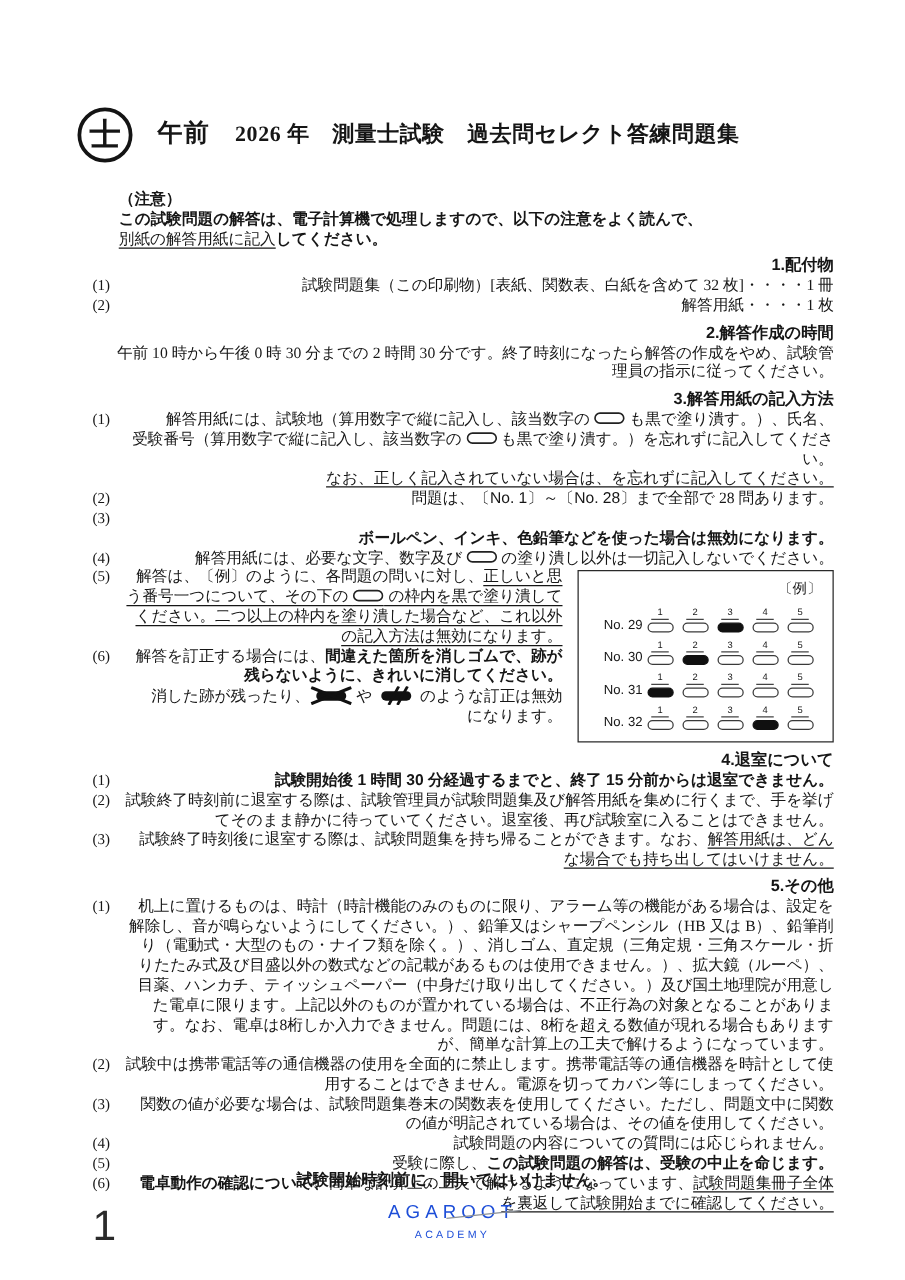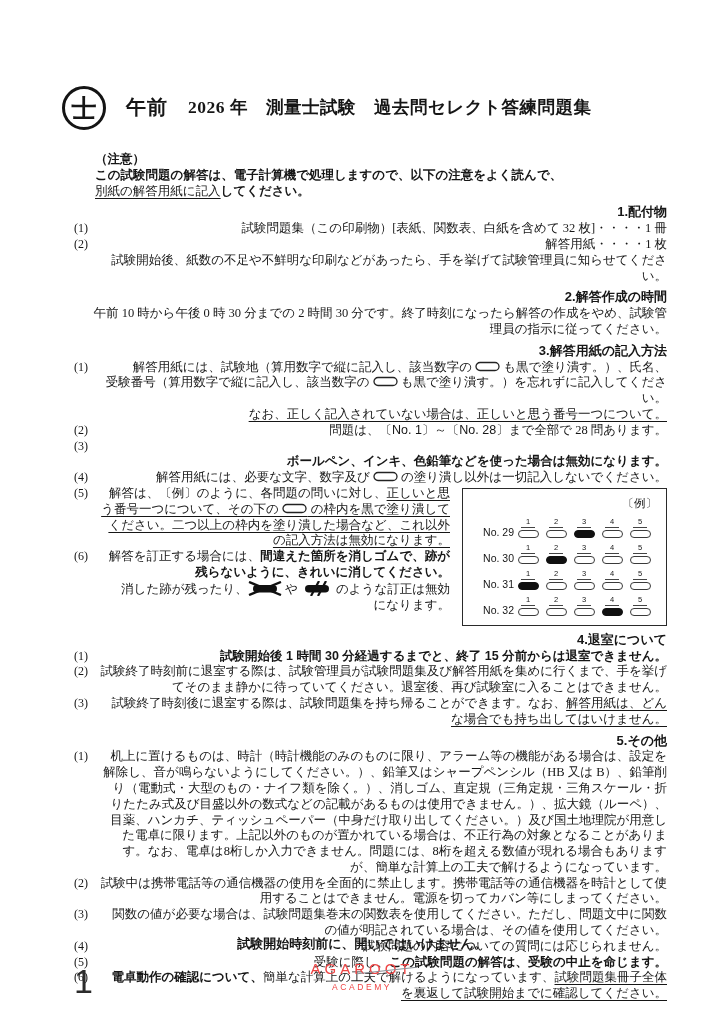--- a/index.html
+++ b/index.html
@@ -48,21 +48,21 @@
   .bubble-col{width:28px;display:flex;flex-direction:column;align-items:center;flex:none;}
   .bubble-num{font-size:7.5px;line-height:8px;border-bottom:1px solid #444;padding:0 5px 1px;}
   .bubble{width:21px;height:8px;border:1.1px solid #3a3a3a;border-radius:5px;margin-top:2px;background:#fff;}
   .bubble.filled{background:#101010;border-color:#101010;}
   
   .bottom-warning{position:absolute;left:0;right:0;bottom:72px;text-align:center;
     font-family:Liberation Serif, serif;font-weight:700;font-size:13px;}
   .page-number{position:absolute;left:74px;bottom:26px;font-family:"Liberation Sans",sans-serif;
     font-size:34px;line-height:1;color:#2b2b2b;}
   .logo{position:absolute;left:0;right:0;bottom:28px;text-align:center;
-    font-family:"Liberation Sans",sans-serif;color:#ef4444;}
+    font-family:"Liberation Sans",sans-serif;color:#1d4ed8;}
   .logo-main{font-size:15px;letter-spacing:4px;position:relative;display:inline-block;}
   .logo-main::after{content:"";position:absolute;right:-3px;top:52%;width:60px;height:1.3px;
     background:#8a8f96;transform:rotate(-6deg);}
   .logo-sub{font-size:8.5px;letter-spacing:2.6px;margin-top:1px;}
 </style>
 </head>
 <body>
 
 <div class="page">
 
@@ -77,33 +77,32 @@
   <div class="notice">
     <div class="notice-label">（注意）</div>
     <div class="notice-body"><span class="seg bold">この試験問題の解答は、電子計算機で処理しますので、以下の注意をよく読んで、</span><br><span class="seg bold-underline">別紙の解答用紙に記入</span><span class="seg bold">してください。</span></div>
   </div>
 
   <div>
       <div class="section">
         <div class="sec-heading"><span class="sec-num">1.</span><span class="sec-title">配付物</span></div>
         <div class="item"><span class="marker">(1)</span><span class="seg normal">試験問題集（この印刷物）[表紙、関数表、白紙を含めて 32 枚]・・・・1 冊</span></div>
         <div class="item"><span class="marker">(2)</span><span class="seg normal">解答用紙・・・・1 枚</span></div>
-        <div class="item note"><span class="seg normal">試験開始後、紙数の不足や不鮮明な印刷などがあったら、手を挙げて試験管理員に知らせてください。</span></div>
       </div>
       <div class="section">
         <div class="sec-heading"><span class="sec-num">2.</span><span class="sec-title">解答作成の時間</span></div>
         <div class="item para"><span class="seg normal">午前 10 時から午後 0 時 30 分までの 2 時間 30 分です。終了時刻になったら解答の作成をやめ、試験管理員の指示に従ってください。</span></div>
       </div>
       <div class="section">
         <div class="sec-heading"><span class="sec-num">3.</span><span class="sec-title">解答用紙の記入方法</span></div>
         <div class="item"><span class="marker">(1)</span><span class="seg normal">解答用紙には、試験地（算用数字で縦に記入し、該当数字の </span><span class="icon"><svg width="25" height="11" viewBox="0 0 25 11">
               <rect x="1" y="1.5" width="23" height="8" rx="4" fill="none" stroke="#222" stroke-width="1.3"></rect>
             </svg></span><span class="seg normal"> も黒で塗り潰す。）、氏名、</span><br><span class="seg normal">受験番号（算用数字で縦に記入し、該当数字の </span><span class="icon"><svg width="25" height="11" viewBox="0 0 25 11">
               <rect x="1" y="1.5" width="23" height="8" rx="4" fill="none" stroke="#222" stroke-width="1.3"></rect>
-            </svg></span><span class="seg normal"> も黒で塗り潰す。）を忘れずに記入してください。</span><br><span class="seg bold-underline">なお、正しく記入されていない場合は、正しいと思う番号一つについて。</span></div>
+            </svg></span><span class="seg normal"> も黒で塗り潰す。）を忘れずに記入してください。</span><br><span class="seg bold-underline">なお、正しく記入されていない場合は、を忘れずに記入してください。</span></div>
         <div class="item"><span class="marker">(2)</span><span class="seg normal">問題は、</span><span class="seg gothic">〔No. 1〕～〔No. 28〕</span><span class="seg normal">まで全部で 28 問あります。</span></div>
         <div class="item"><span class="marker">(3)</span><br><span class="seg bold">ボールペン、インキ、色鉛筆などを使った場合は無効になります。</span></div>
         <div class="item"><span class="marker">(4)</span><span class="seg normal">解答用紙には、必要な文字、数字及び </span><span class="icon"><svg width="25" height="11" viewBox="0 0 25 11">
               <rect x="1" y="1.5" width="23" height="8" rx="4" fill="none" stroke="#222" stroke-width="1.3"></rect>
             </svg></span><span class="seg normal"> の塗り潰し以外は一切記入しないでください。</span></div>
         <div class="item"><span class="marker">(5)</span><span class="example-box">
             <div class="example-label">〔例〕</div>
             <div class="example-row">
               <span class="row-label">No. 29</span>
               <span class="bubble-col">

